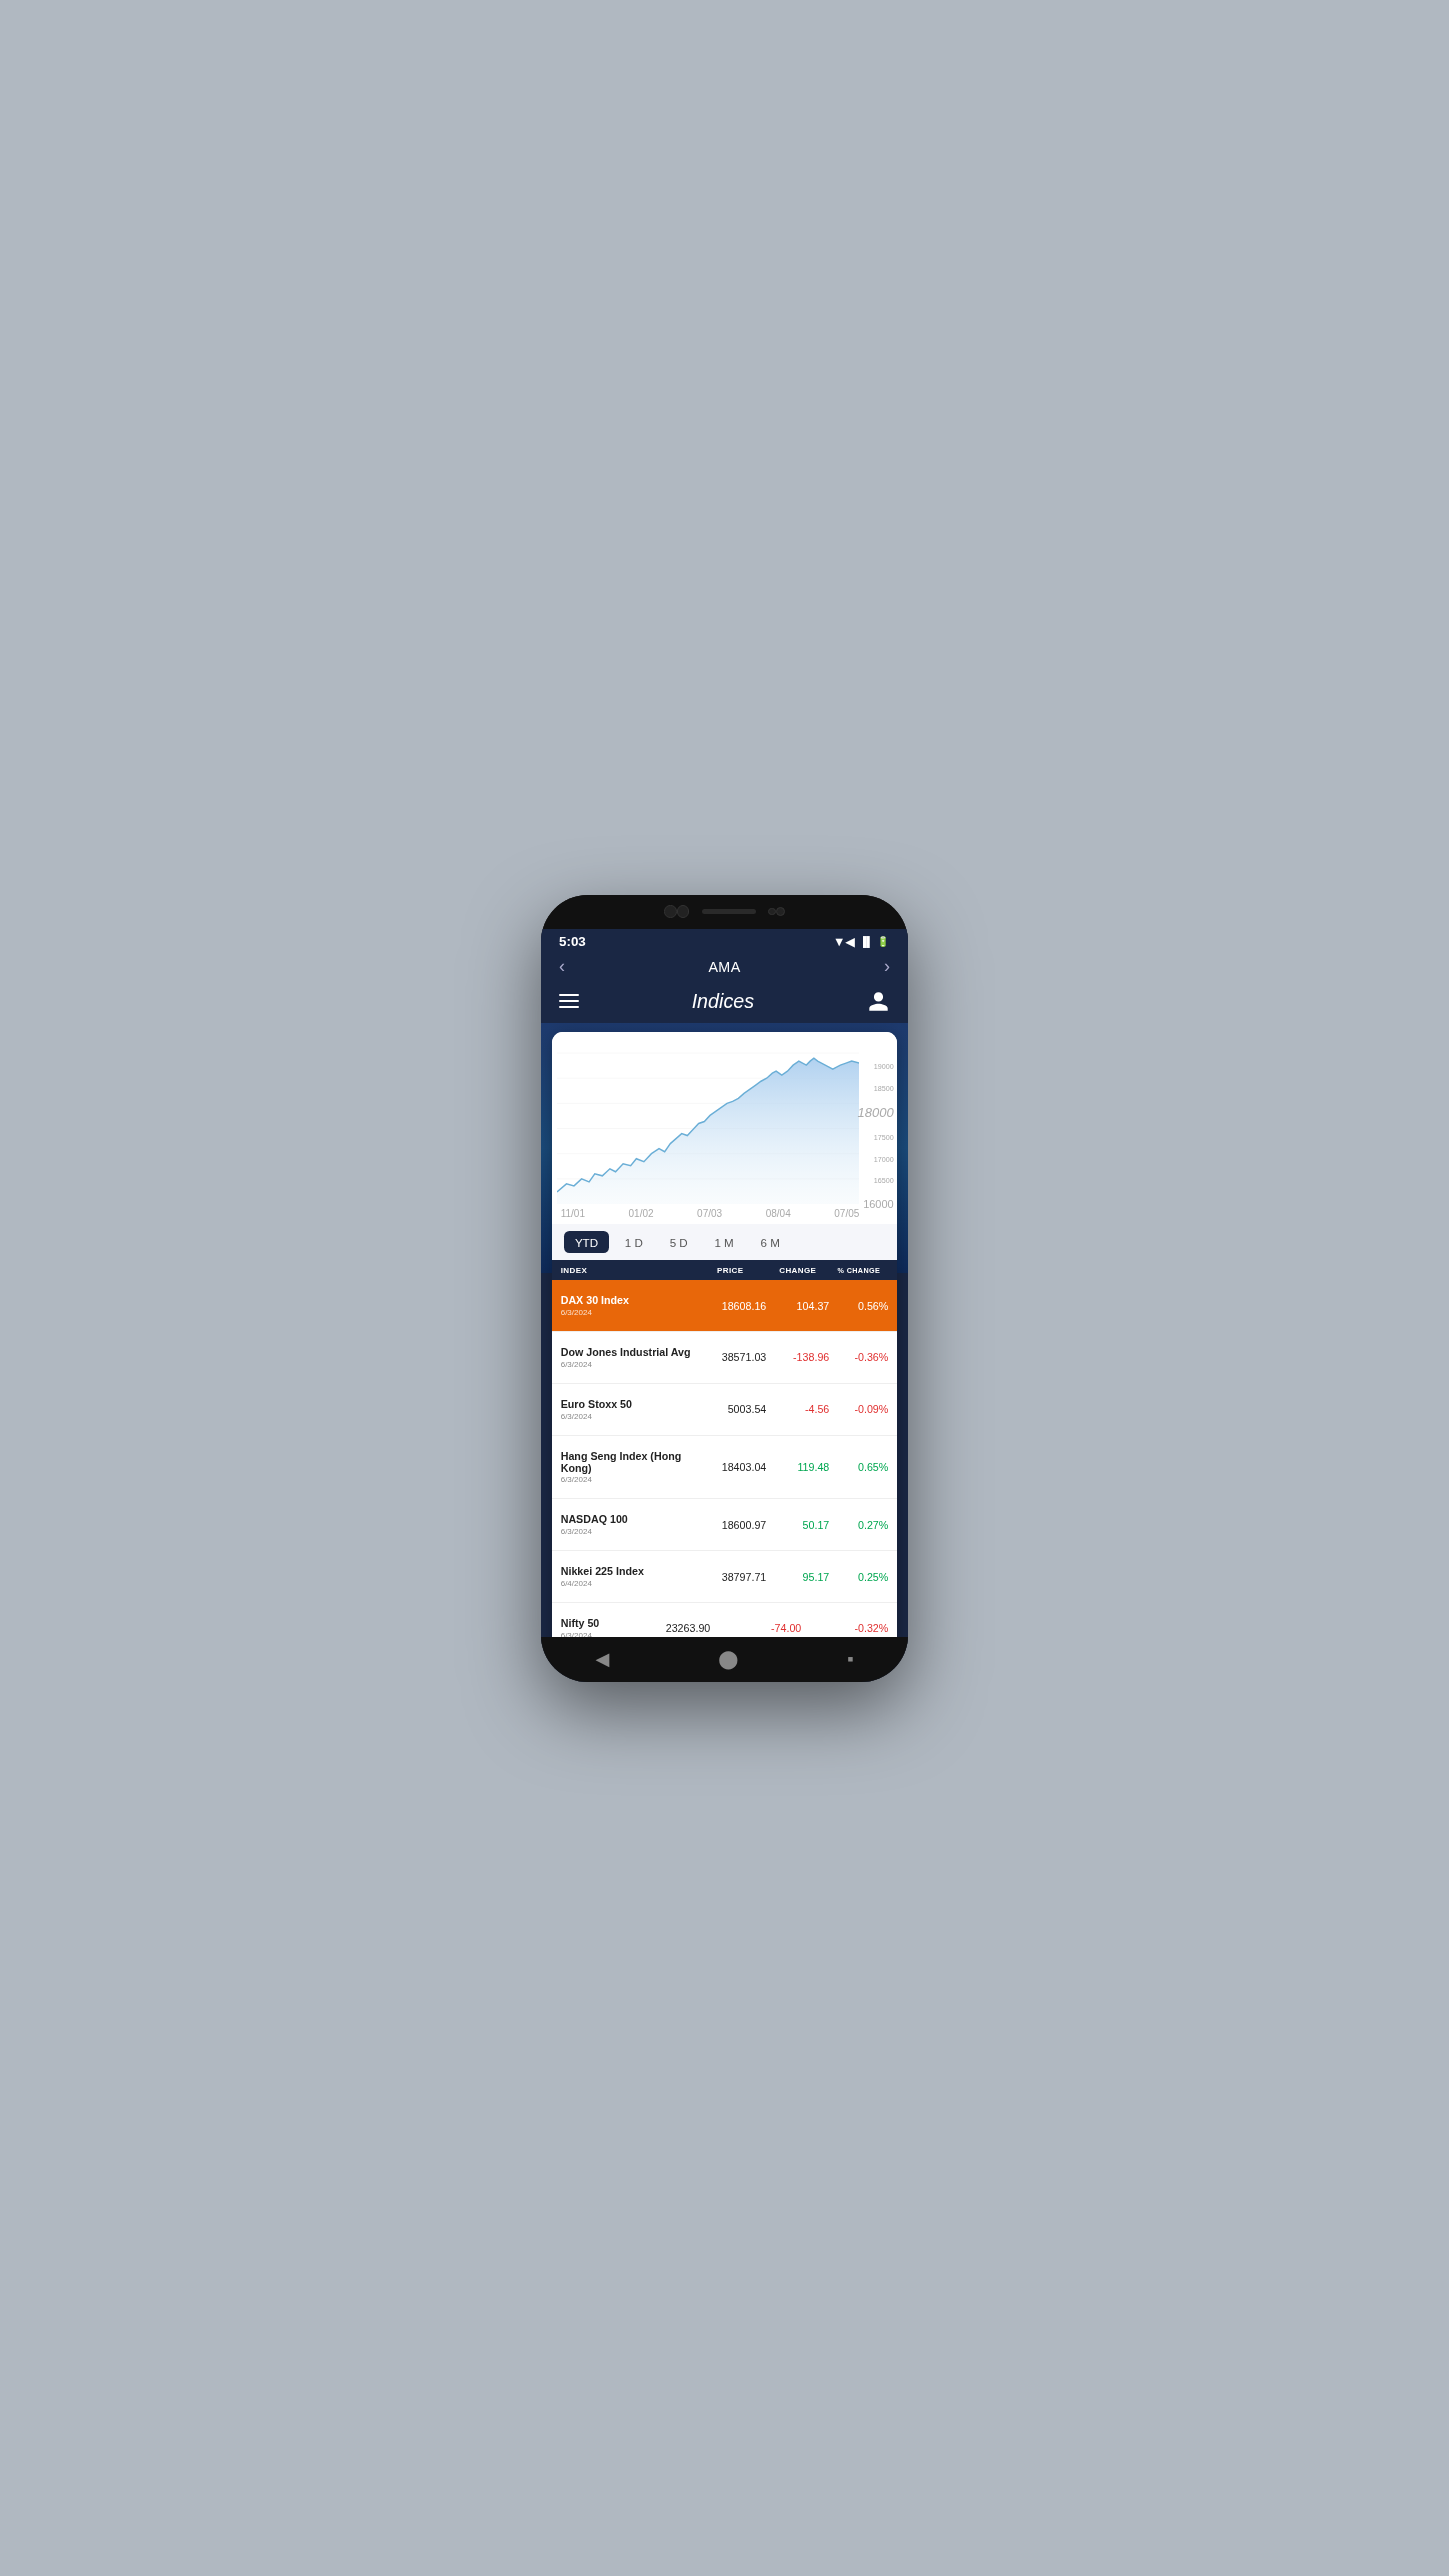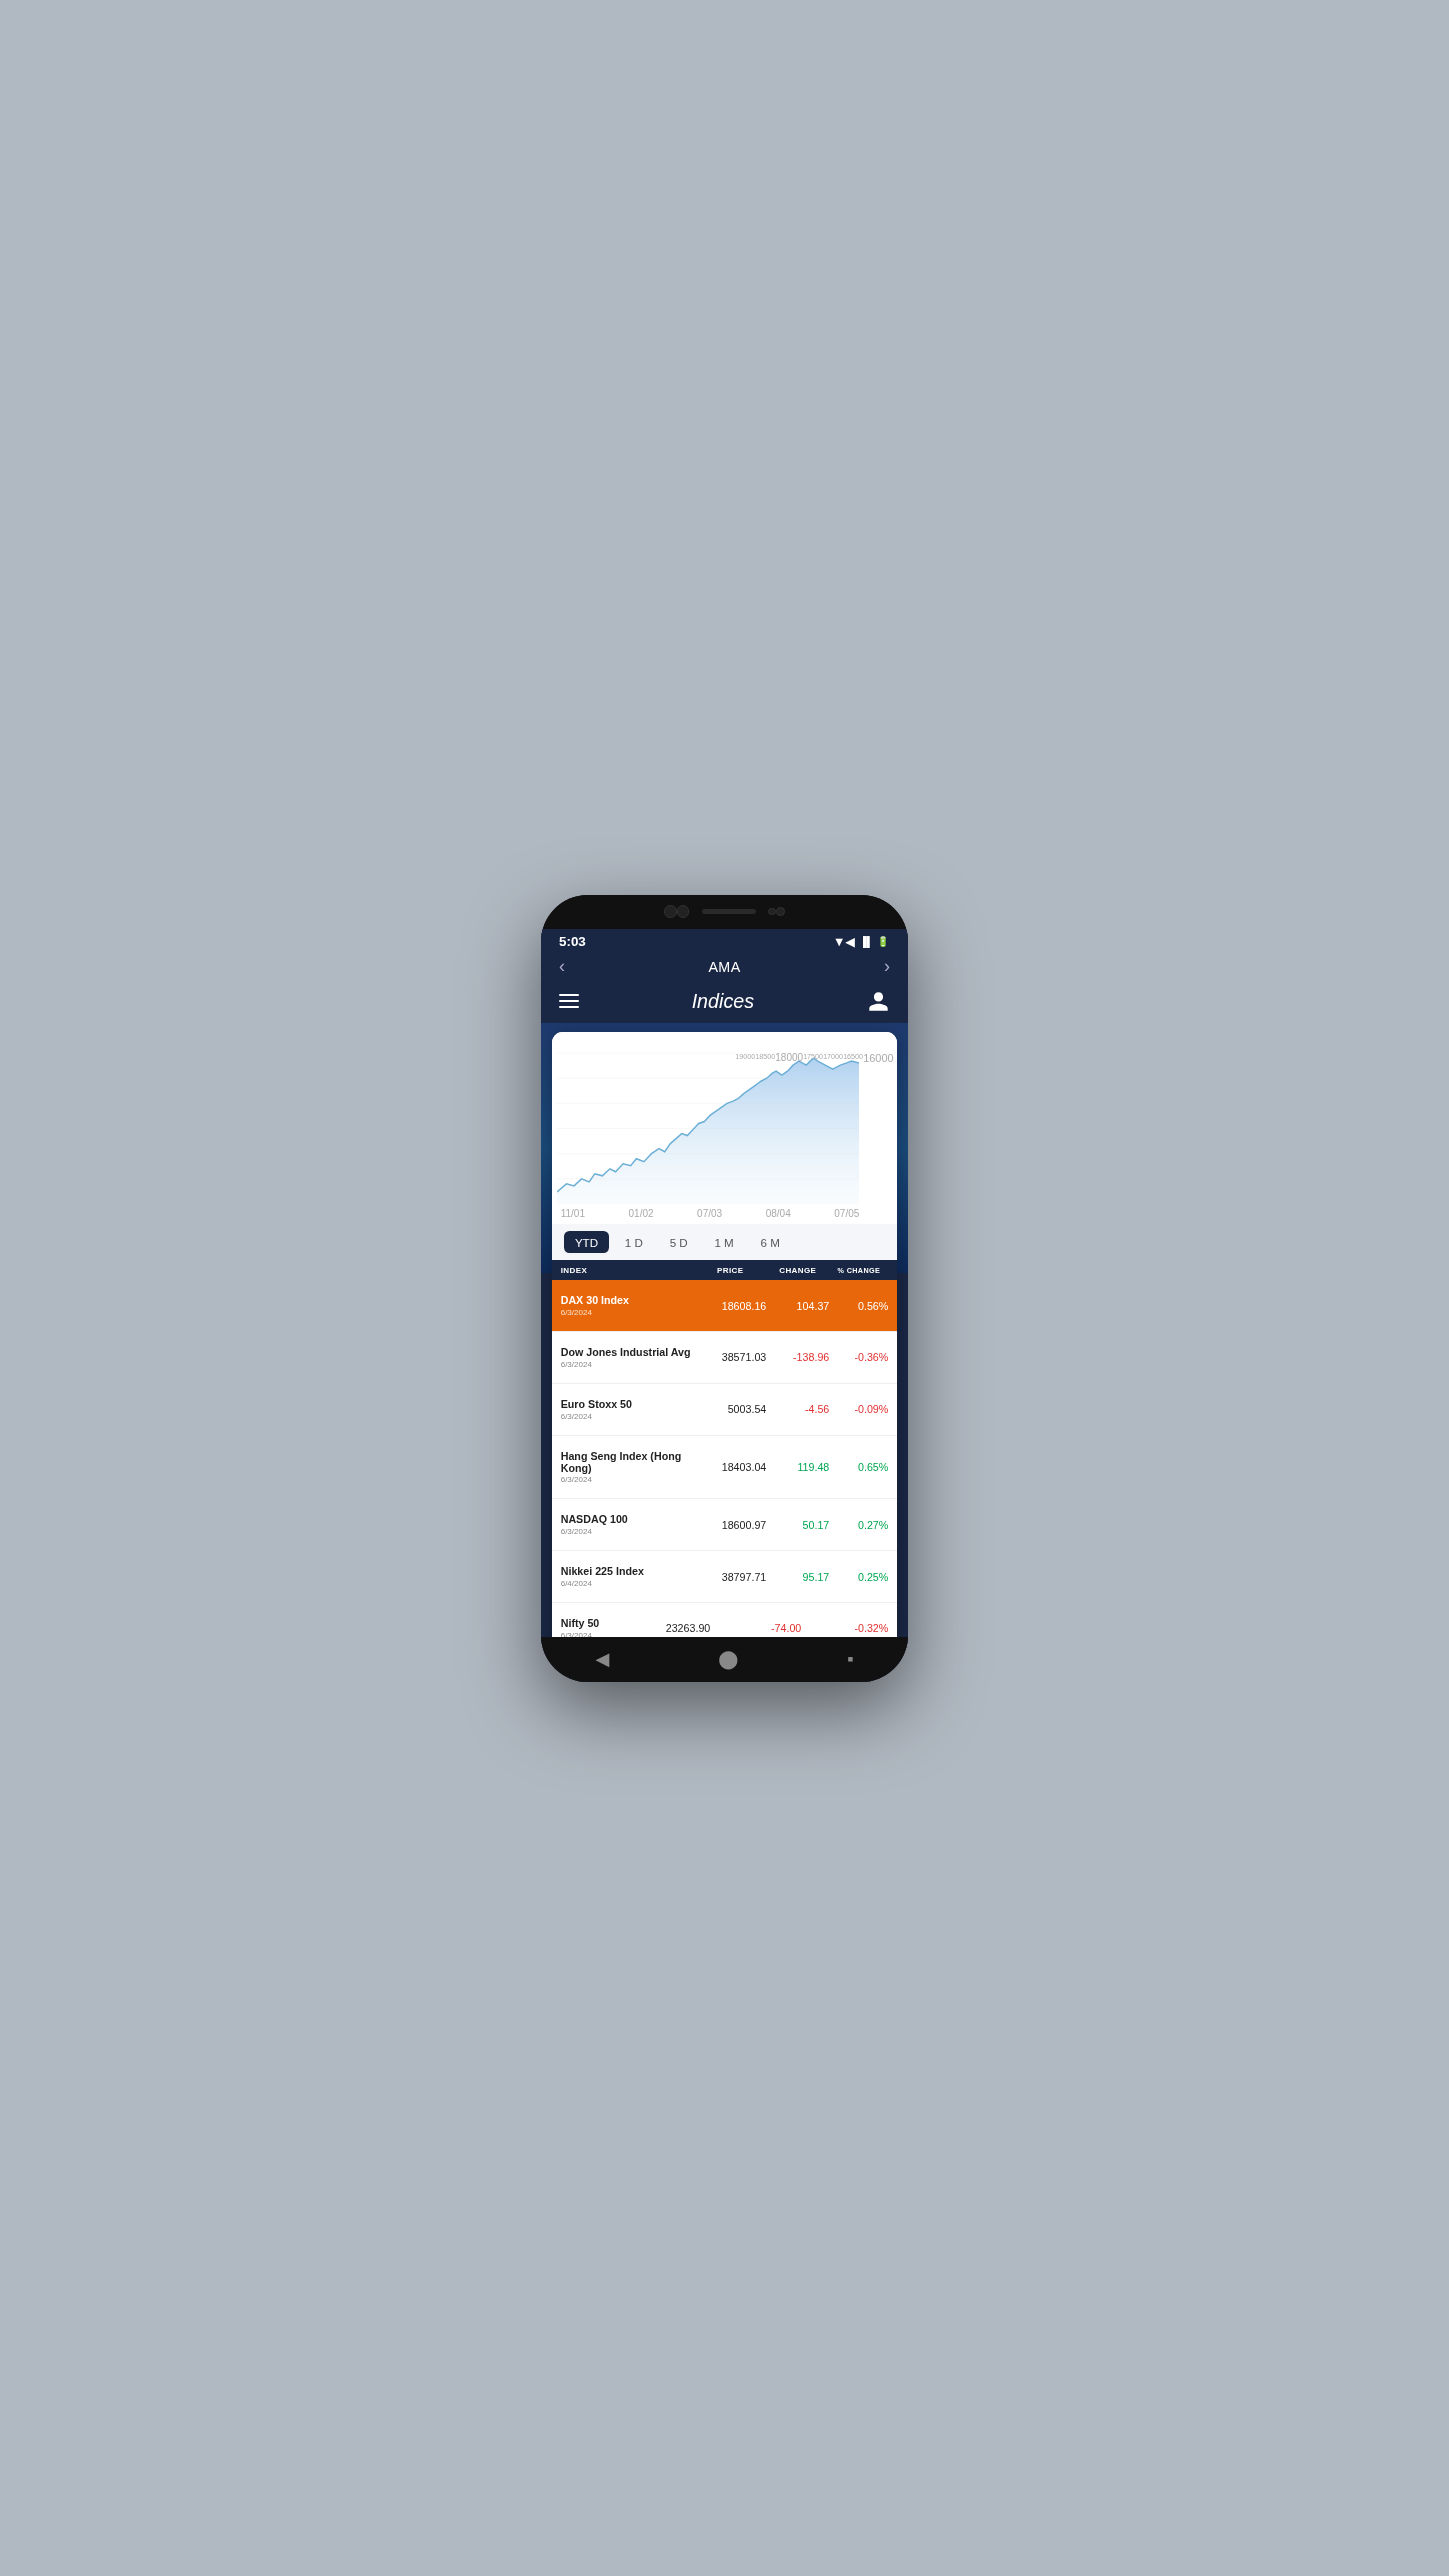--- a/index.html
+++ b/index.html
@@ -390,24 +390,24 @@
                   L 162,72 L 168,68 L 174,64 L 180,60 L 186,58
                   L 192,55 L 198,50 L 204,46 L 210,42 L 216,38
                   L 222,35 L 228,30 L 232,28 L 238,32 L 244,28
                   L 250,22 L 256,18 L 260,20 L 264,22 L 268,18
                   L 272,15 L 276,18 L 280,20 L 284,22 L 288,24
                   L 292,26 L 296,24 L 300,22 L 306,20 L 312,18
                   L 320,20" fill="none" stroke="#6aaed6" stroke-width="1.5"></path>
               </svg>
             </div>
 
-            <div style="position:absolute;right:3.6px;top:9px;display:flex;flex-direction:row;justify-content:space-between;height:148px;">
+            <div style="position:absolute;right:3.6px;top:19px;display:flex;flex-direction:column;justify-content:space-between;height:148px;text-align:right;">
               <span style="font-size:7.2px;color:#aaa;">19000</span>
               <span style="font-size:7.2px;color:#aaa;">18500</span>
-              <span style="font-size:10px;color:#aaa;">18000</span>
+              <span style="font-size:13px;color:#aaa;font-style:italic;">18000</span>
               <span style="font-size:7.2px;color:#aaa;">17500</span>
               <span style="font-size:7.2px;color:#aaa;">17000</span>
               <span style="font-size:7.2px;color:#aaa;">16500</span>
               <span style="font-size:11px;color:#aaa;">16000</span>
             </div>
           </div>
 
           <div class="chart-x-labels">
             <span>11/01</span>
             <span>01/02</span>

